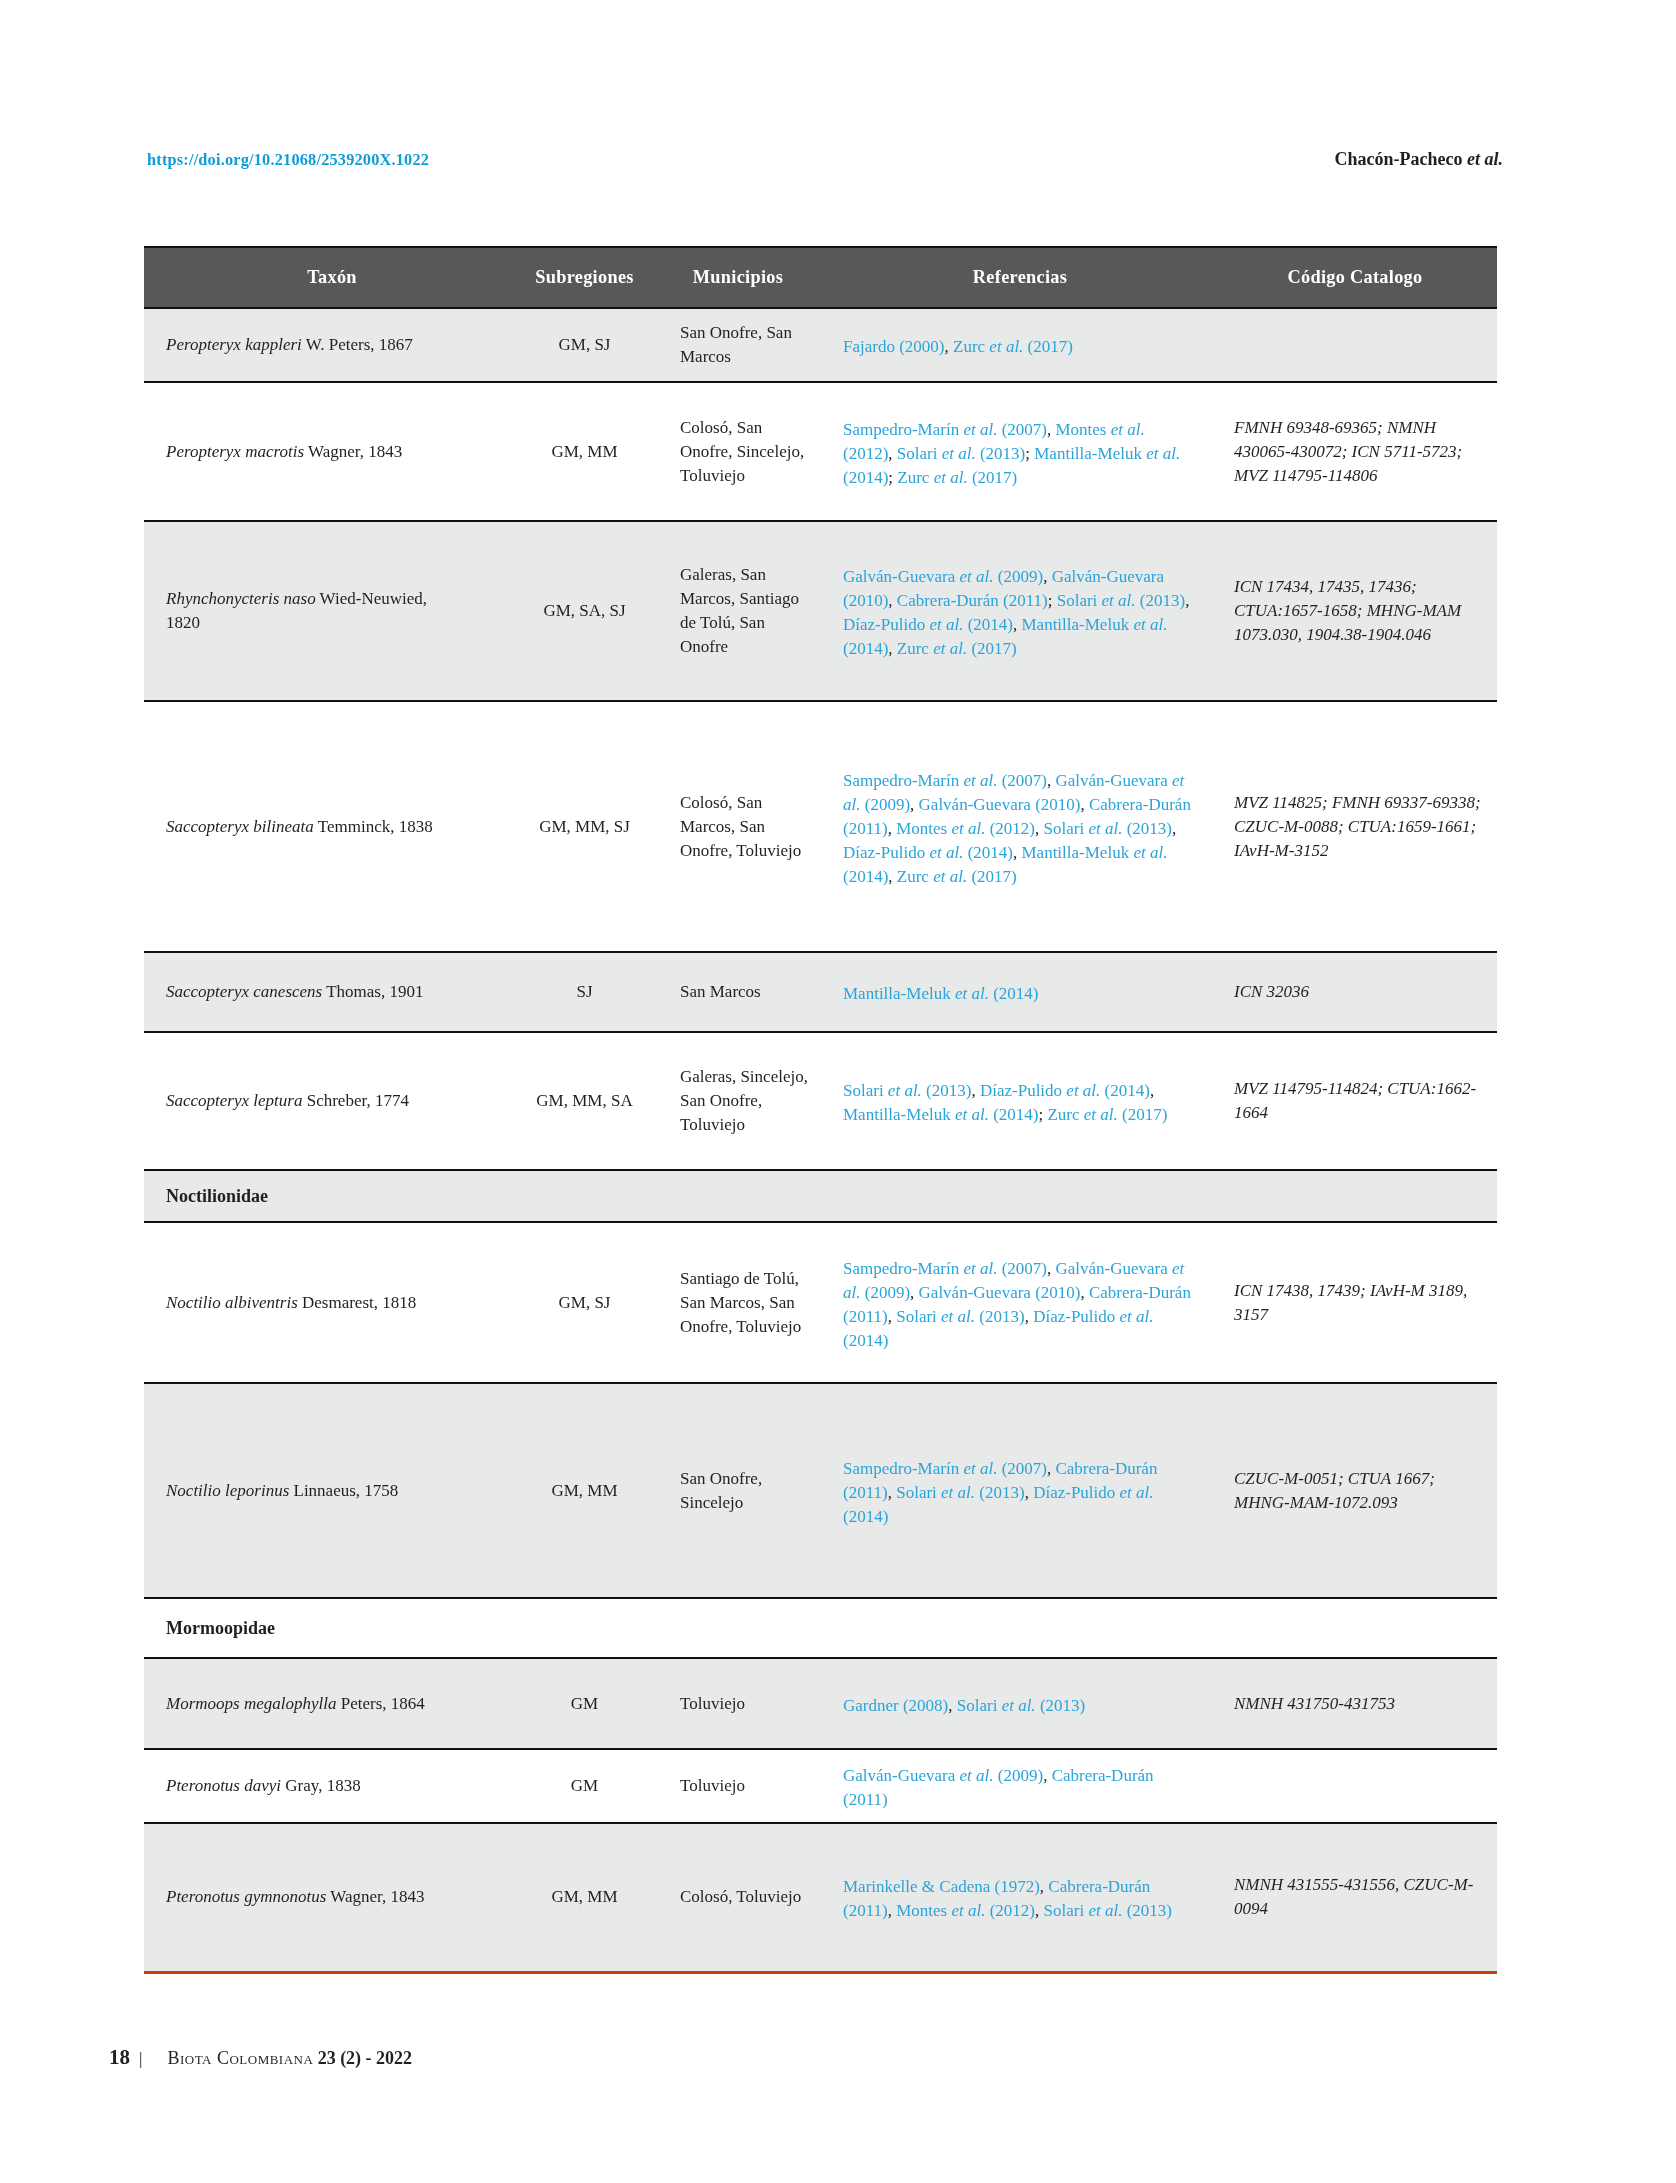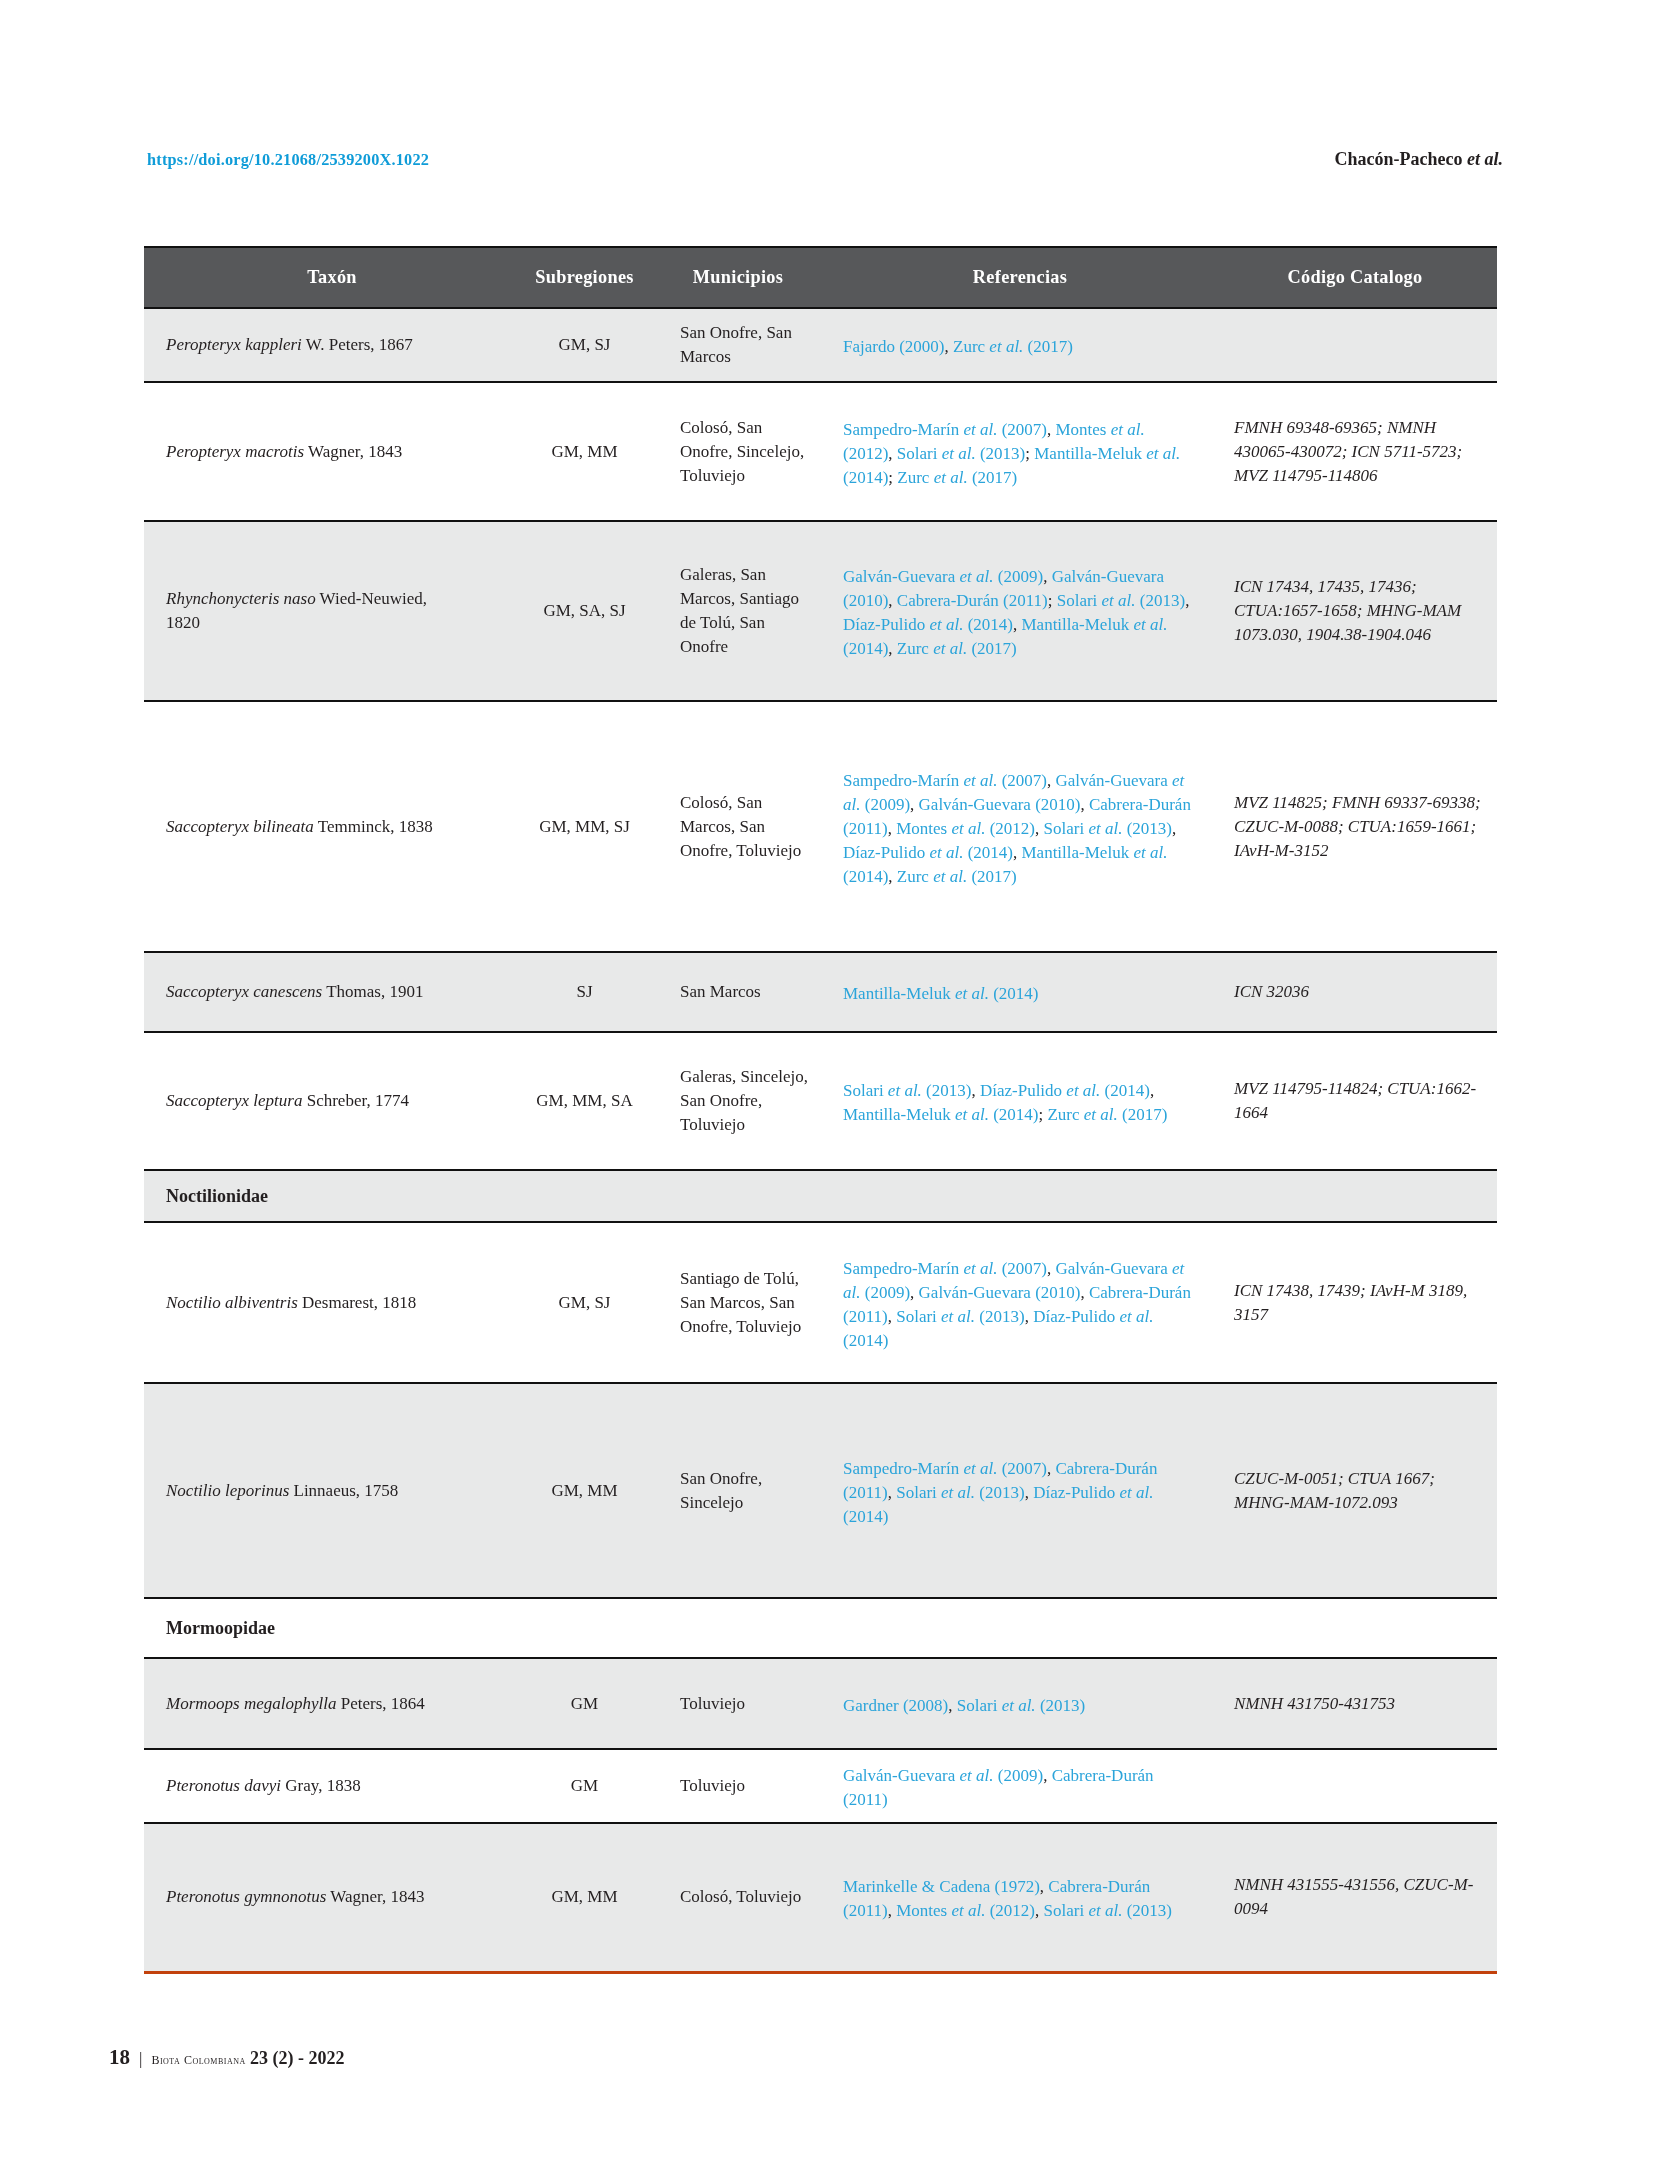--- a/index.html
+++ b/index.html
@@ -49,21 +49,21 @@
   tbody tr:nth-child(8){height:161px;}
   tbody tr:nth-child(9){height:215px;}
   tbody tr:nth-child(10){height:60px;}
   tbody tr:nth-child(11){height:91px;}
   tbody tr:nth-child(12){height:72px;}
   tbody tr:nth-child(13){height:149px;}
   
   .pg-footer{position:absolute;top:2045px;left:109px;font-size:17px;white-space:nowrap;}
   .pg-num{font-weight:bold;font-size:21px;}
   .sep-bar{margin:0 9px;font-size:17px;}
-  .journal{font-variant:small-caps;letter-spacing:0.5px;font-size:12px;}
+  .journal{font-variant:small-caps;letter-spacing:0.5px;font-size:18px;margin-left:16px;}
   .issue{font-weight:bold;font-size:18px;}
 </style>
 </head>
 <body>
 
 <header class="pg-header">
   <a class="doi" href="#">https://doi.org/10.21068/2539200X.1022</a>
   <span class="running"><span>Chacón-Pacheco</span> <i>et al.</i></span>
 </header>
 

